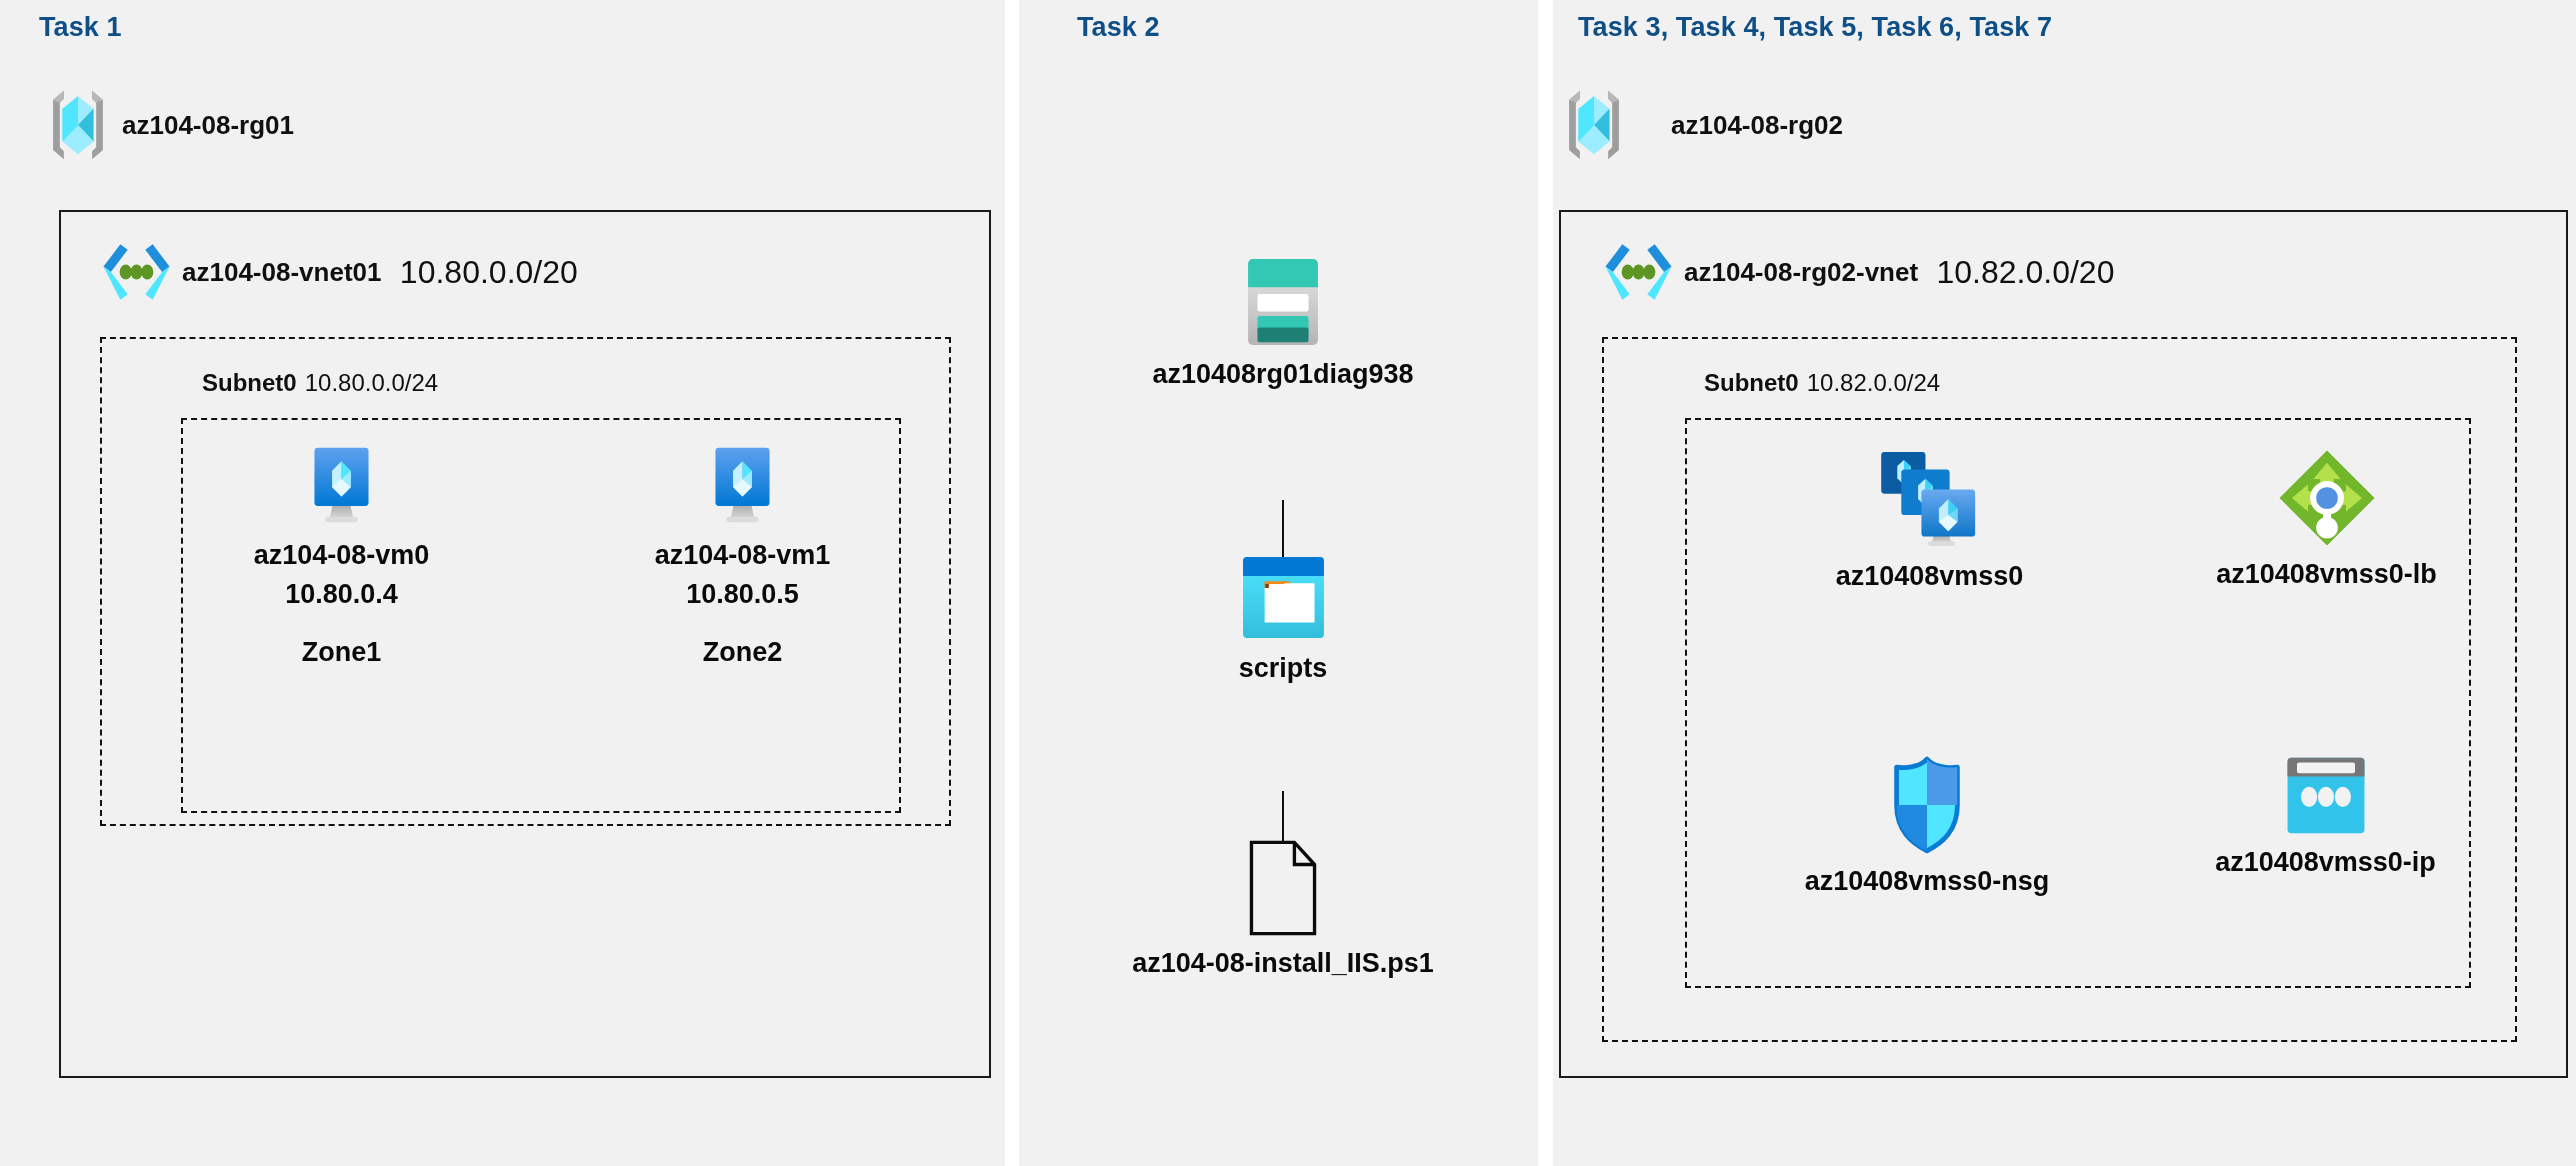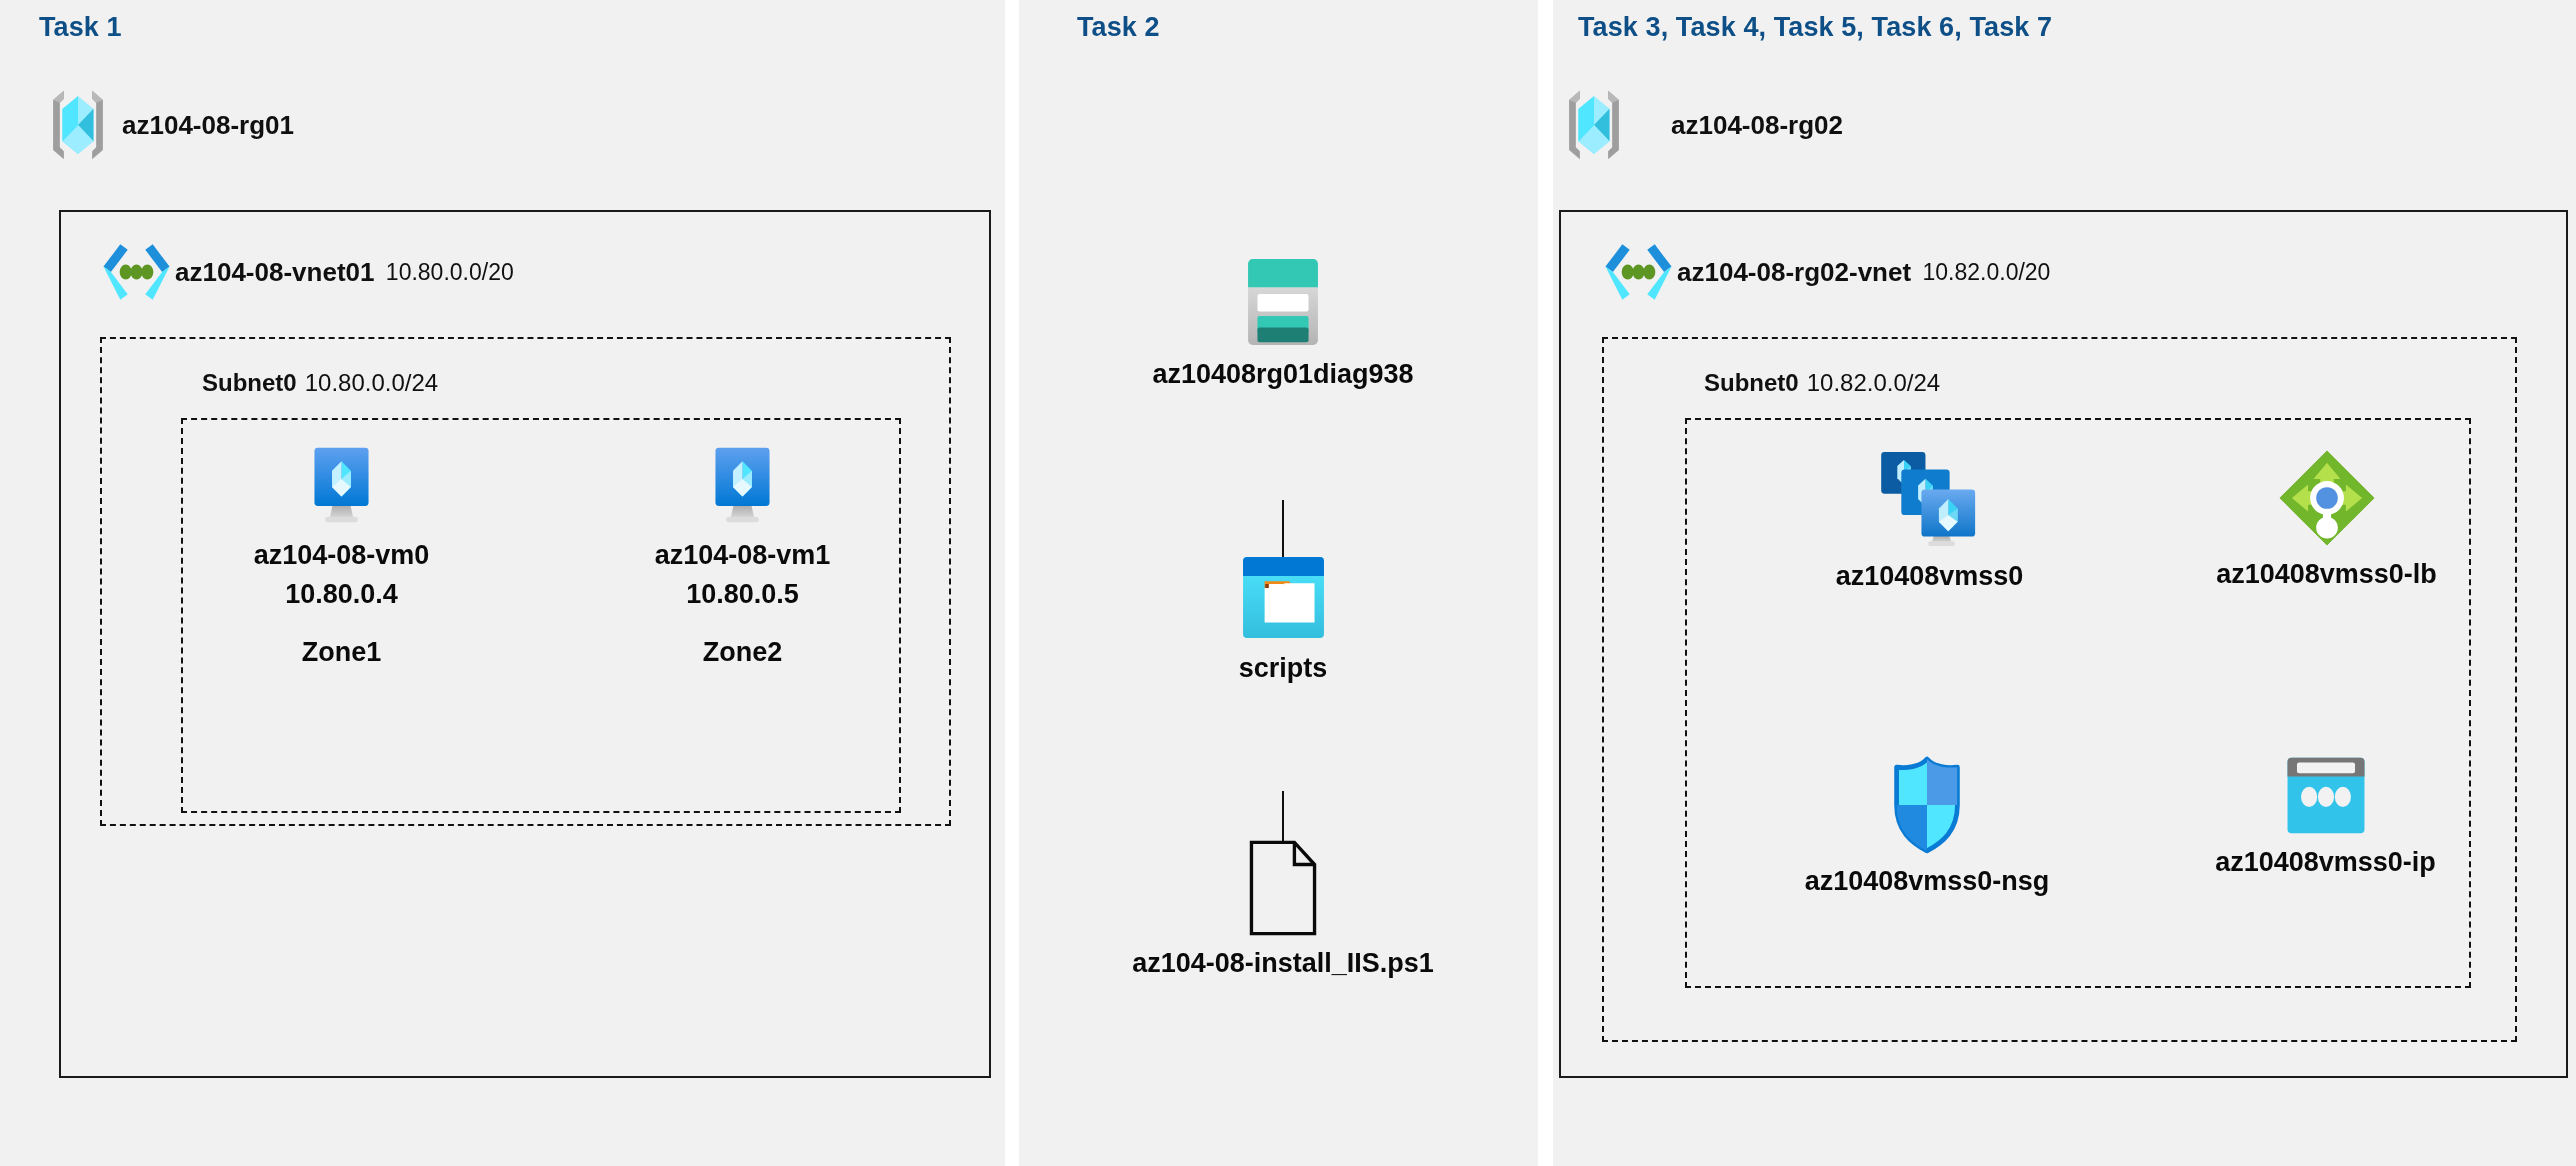--- a/index.html
+++ b/index.html
@@ -34,25 +34,25 @@
   #rg-row-1{left:49px;  top:88px;}
   #rg-row-2{left:1565px;top:88px;gap:48px;}
   .rg-label{font-size:26px;font-weight:bold;color:#101010;white-space:nowrap;}
 
   
   .solid-box{position:absolute;border:2.7px solid #1a1a1a;background:transparent;}
   #vnet-box-1{left:59px;  top:210px; width:928px; height:864px;}
   #vnet-box-2{left:1559px;top:210px; width:1005px; height:864px;}
 
   
-  .vnet-row{position:absolute;display:flex;align-items:center;gap:2px;}
+  .vnet-row{position:absolute;display:flex;align-items:center;gap:9px;}
   #vnet-row-1{left:100px; top:243px;}
   #vnet-row-2{left:1602px;top:243px;}
   .vnet-name{font-size:26px;font-weight:bold;color:#101010;white-space:nowrap;}
-  .vnet-cidr{font-size:23px;font-weight:normal;color:#101010;white-space:nowrap;margin-left:9.4px;}
+  .vnet-cidr{font-size:32px;font-weight:normal;color:#101010;white-space:nowrap;margin-left:9.4px;}
 
   
   .dash-box{position:absolute;border:2.7px dashed #111111;}
   #subnet-box-1{left:100px;  top:337px; width:847px; height:485px;}
   #subnet-inner-1{left:181px;top:418px; width:716px; height:391px;}
   #subnet-box-2{left:1602px; top:337px; width:911px; height:701px;}
   #subnet-inner-2{left:1685px;top:418px; width:782px; height:566px;}
 
   .subnet-label{position:absolute;font-size:24px;color:#101010;white-space:nowrap;}
   .subnet-label b{font-weight:bold;}

